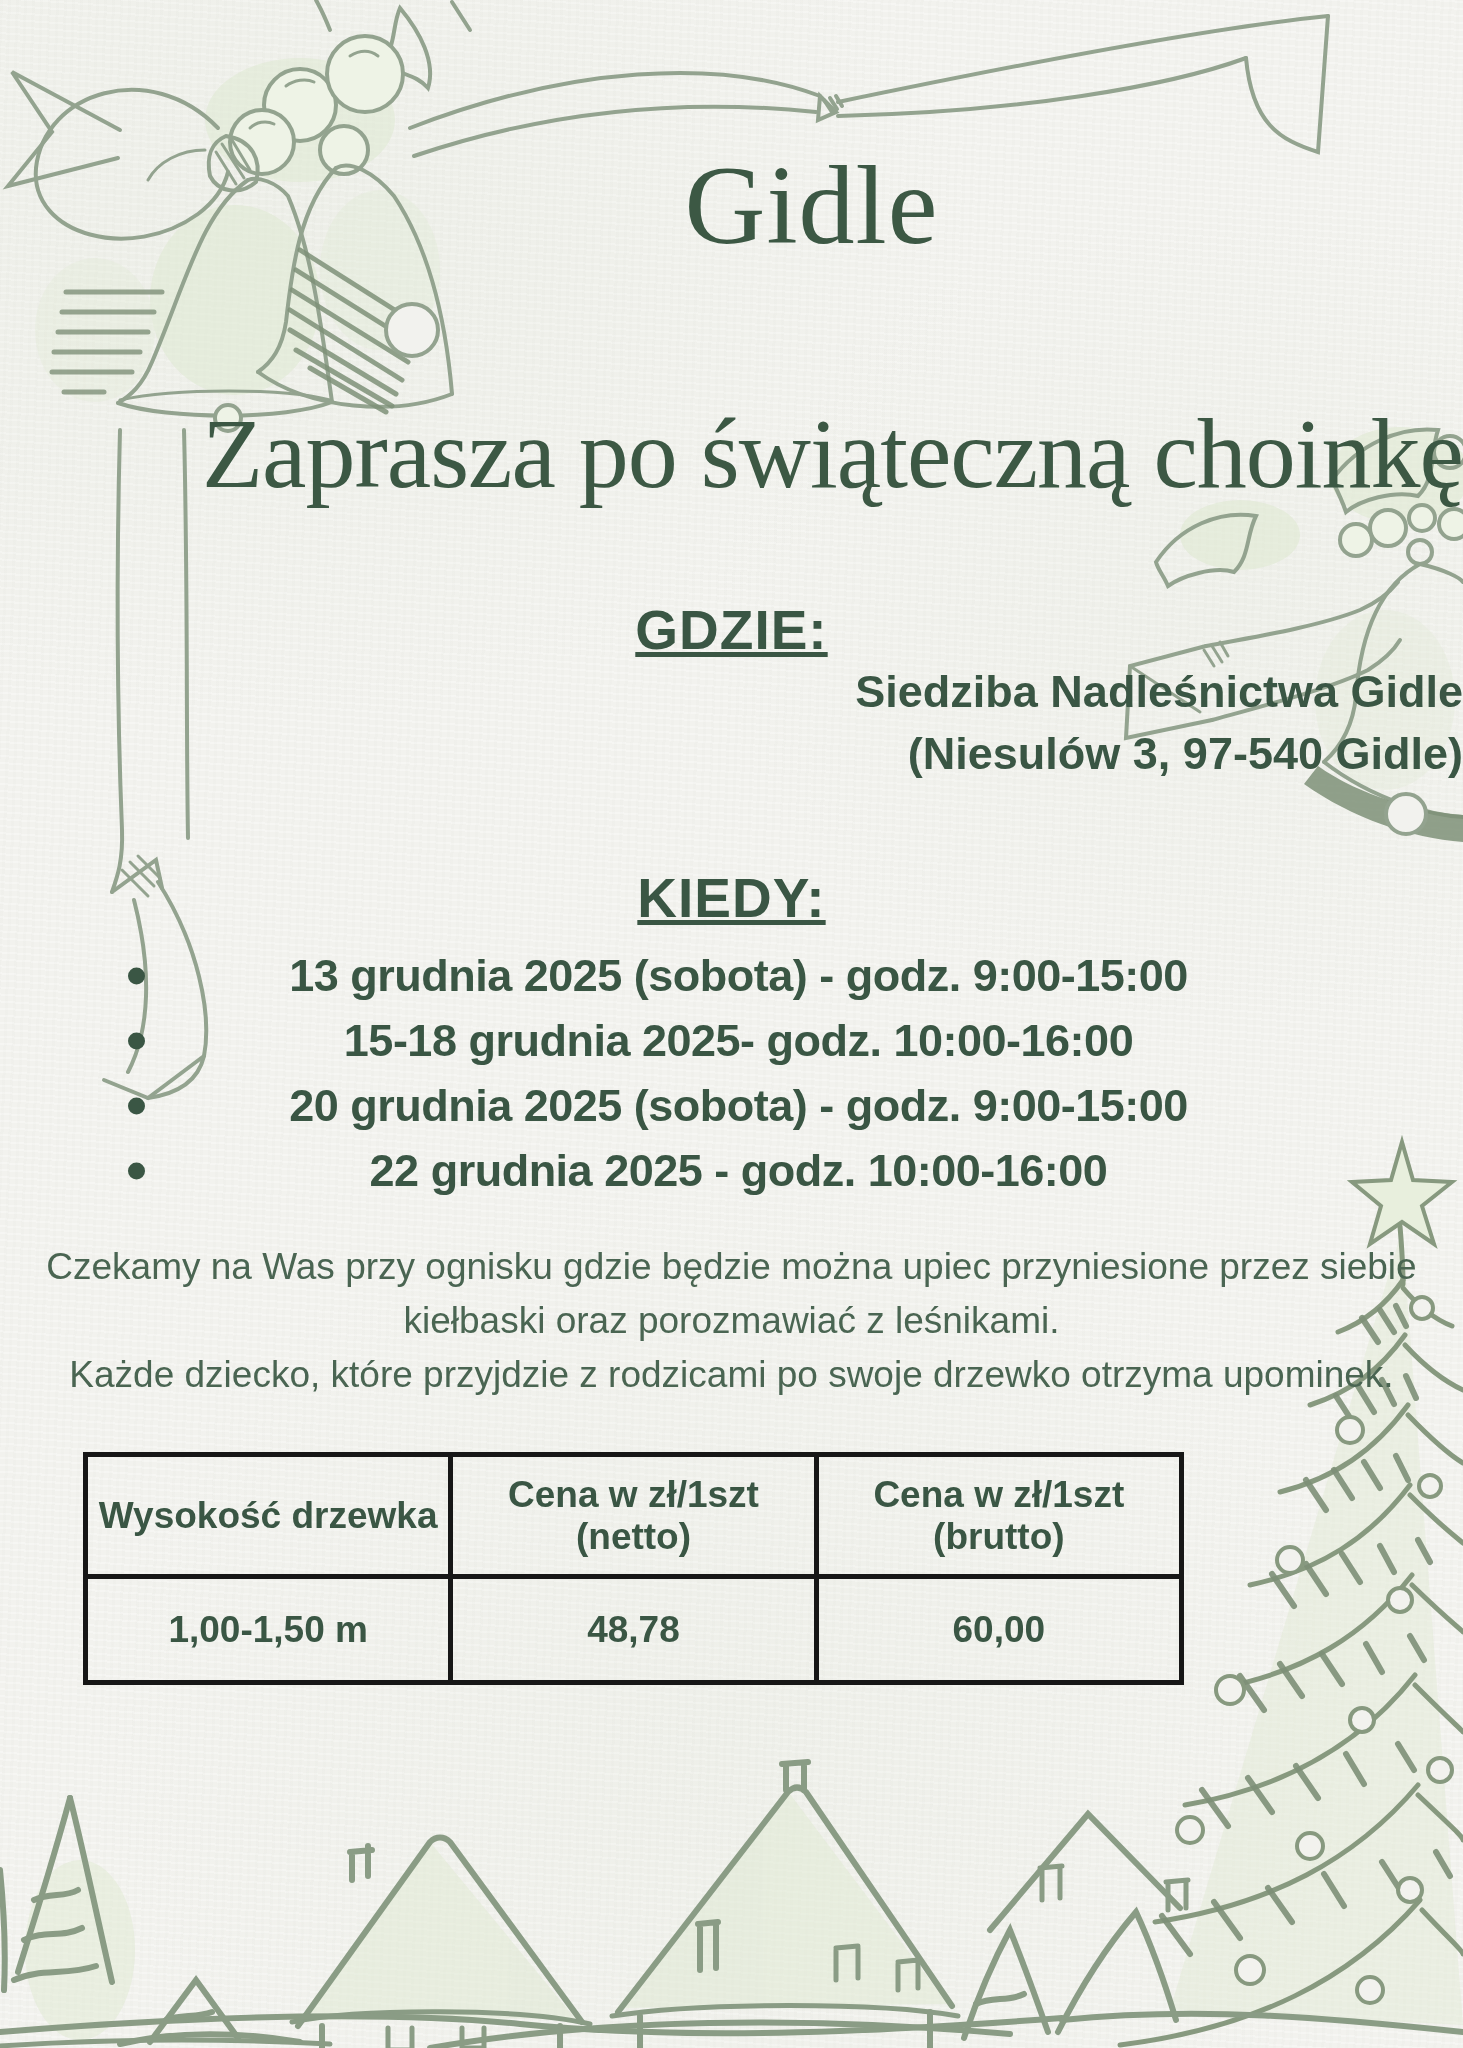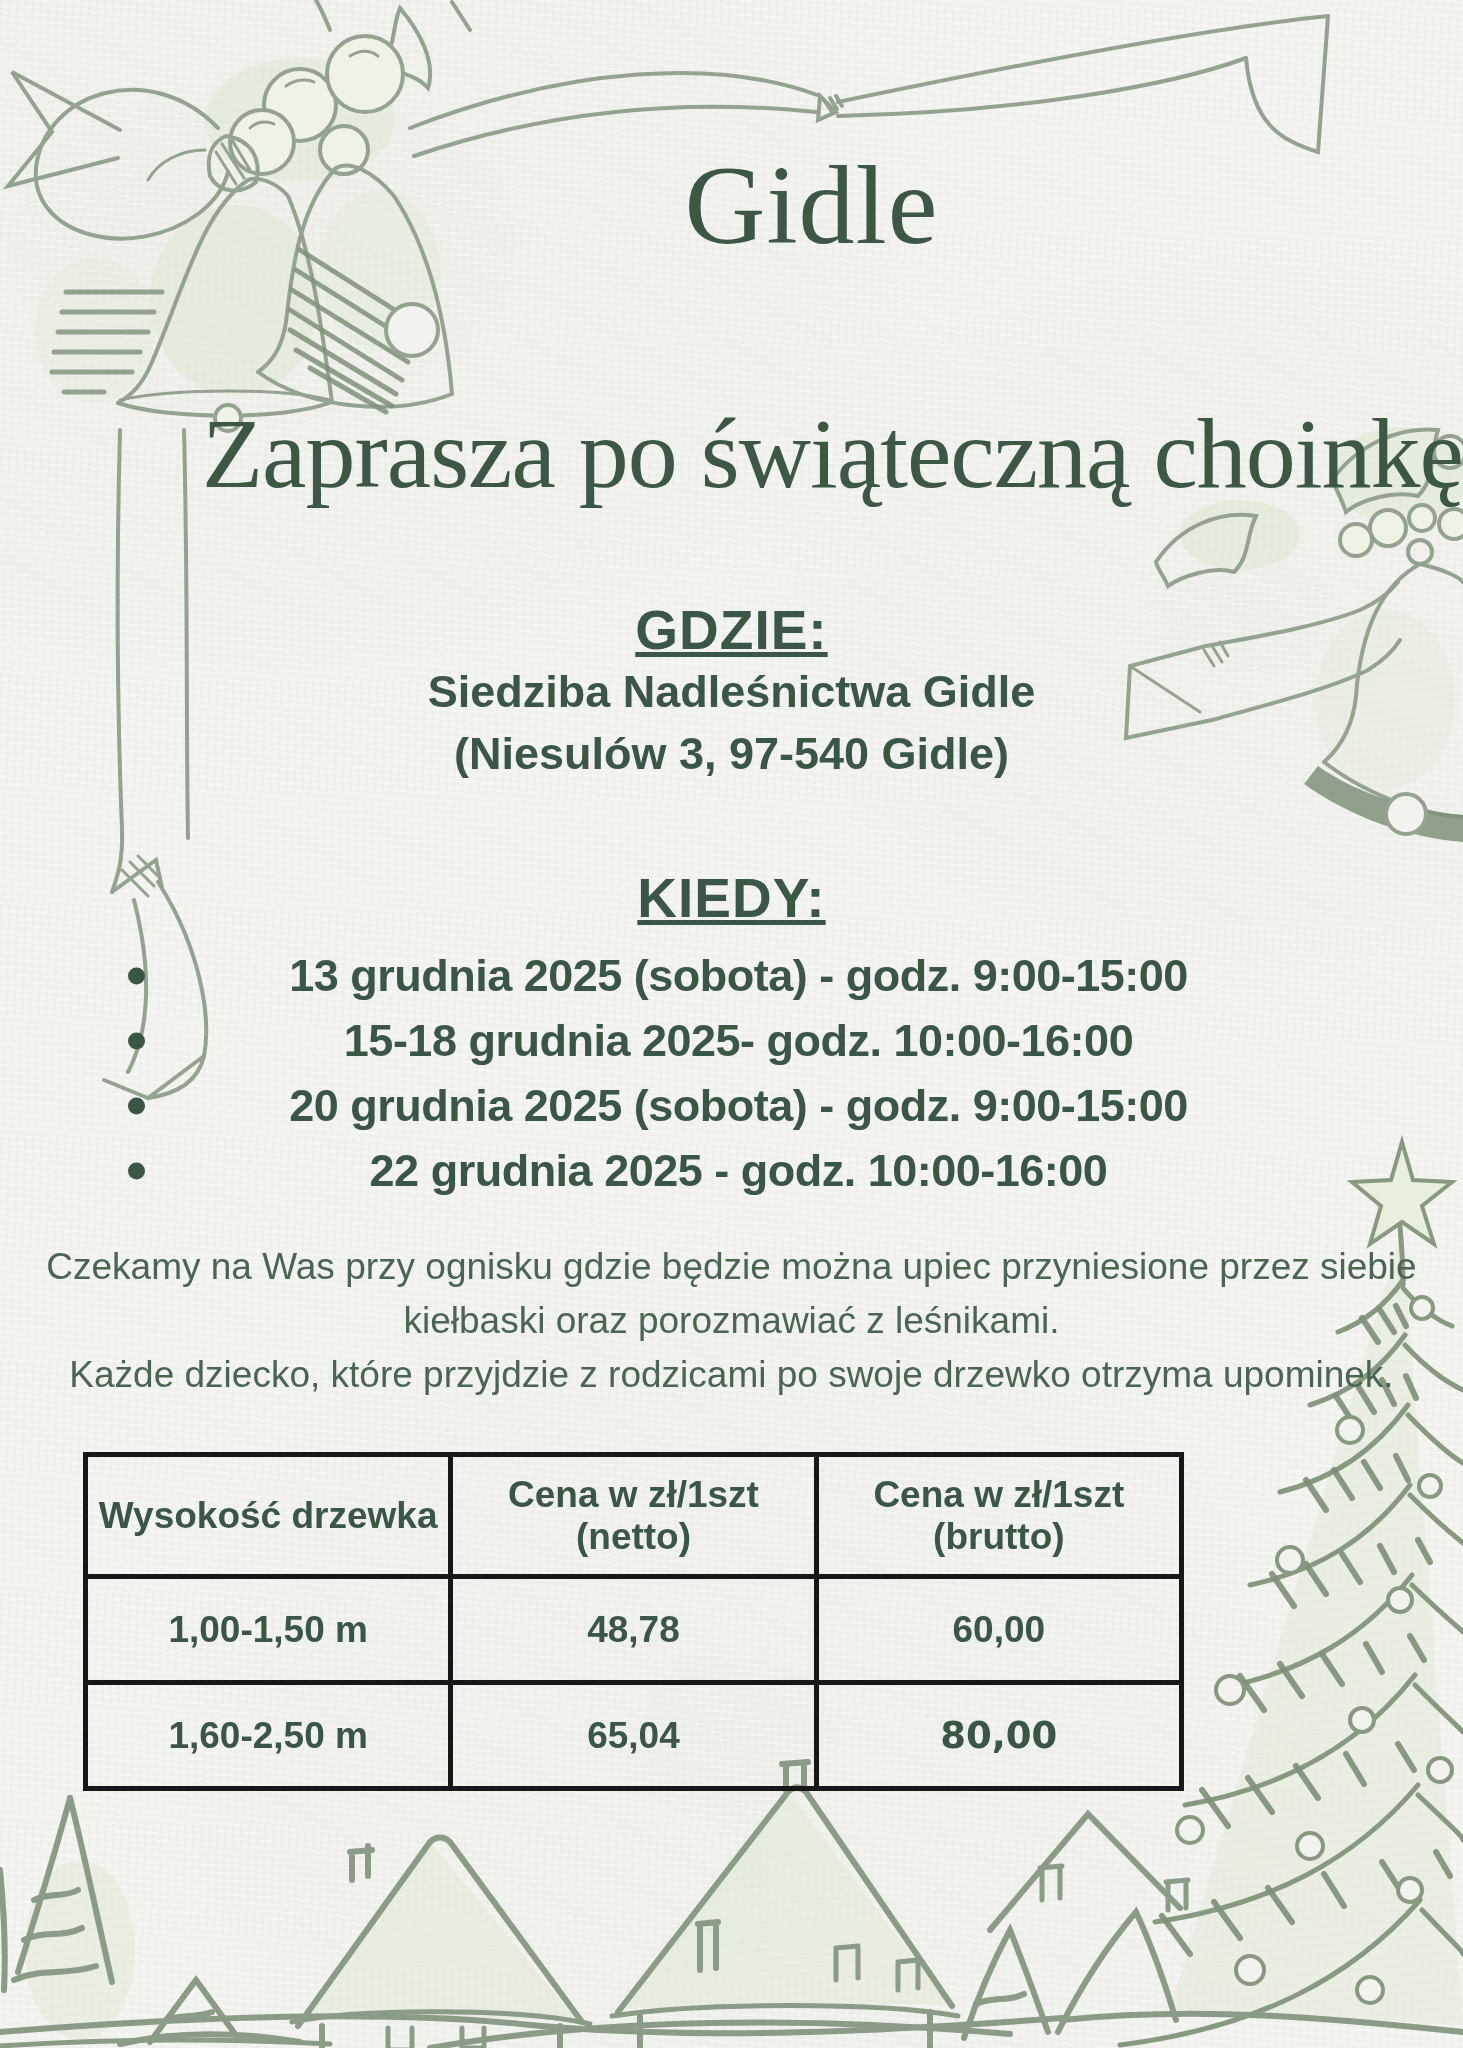--- a/index.html
+++ b/index.html
@@ -37,21 +37,21 @@
   .subtitle{
     left:0;right:0;top:396px;text-align:right;
     font-family:"Liberation Serif", serif;
     font-size:100px;color:var(--title_green);letter-spacing:-1px;
   }
   .h-big{
     left:0;right:0;text-align:center;font-weight:bold;
     font-size:55px;color:var(--heading_green);letter-spacing:1px;text-decoration:underline;
   }
   .where-line{
-    left:0;right:0;text-align:center;font-weight:bold;
+    left:0;right:0;text-align:right;font-weight:bold;
     font-size:45px;color:var(--heading_green);
   }
   .when-item{
     left:14px;right:0;height:62px;text-align:center;font-weight:bold;
     font-size:45px;color:var(--heading_green);line-height:62px;
     letter-spacing:-0.5px;
   }
   .when-item .dot{
     position:absolute;left:114px;top:50%;width:17px;height:17px;
     border-radius:50%;background:var(--heading_green);transform:translateY(-50%);
@@ -323,19 +323,14 @@
       <th>Cena w zł/1szt (netto)</th>
       <th>Cena w zł/1szt (brutto)</th>
     </tr>
   </thead>
   <tbody>
     <tr>
       <td>1,00-1,50 m</td>
       <td>48,78</td>
       <td>60,00</td>
     </tr>
-    <tr>
-      <td>1,60-2,50 m</td>
-      <td>65,04</td>
-      <td class="price-black">80,00</td>
-    </tr>
   </tbody>
 </table>
 
 </body></html>

